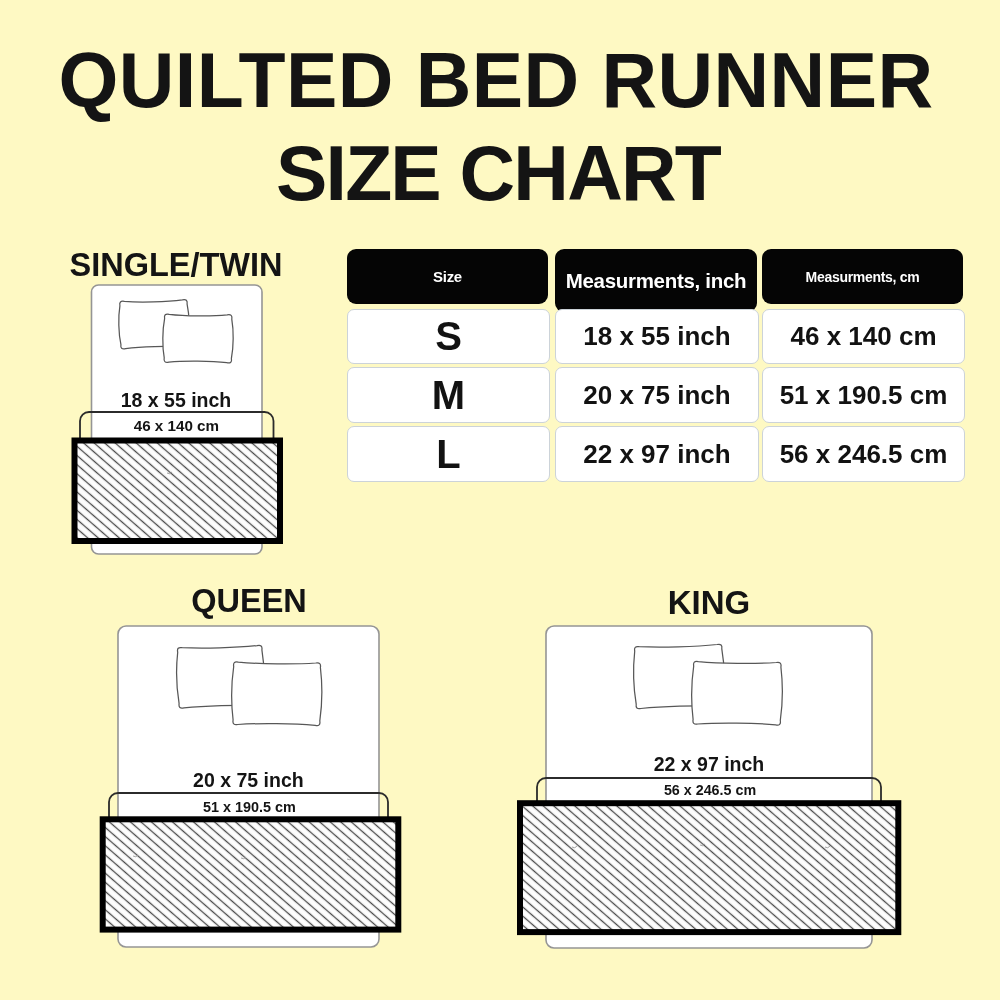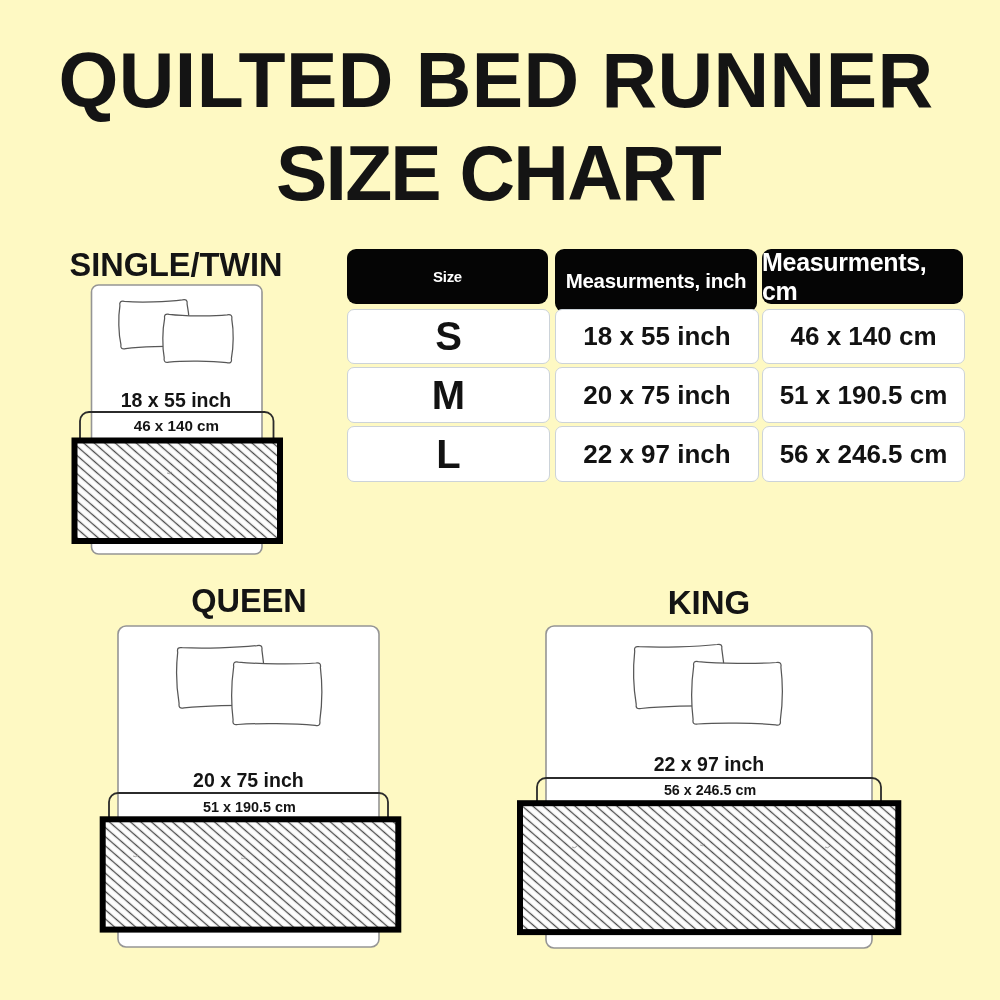--- a/index.html
+++ b/index.html
@@ -20,21 +20,21 @@
        transform:translateX(-4px);">QUILTED BED RUNNER</div>
 
   <div class="abs" style="left:0;top:125px;width:1000px;text-align:center;font-weight:bold;
        font-size:77px;color:#141414;letter-spacing:-1.8px;line-height:96px;
        transform:translateX(-2px);">SIZE CHART</div>
 
   <div class="hdrcell" style="left:347px;top:249px;width:201px;height:55px;font-size:15px;letter-spacing:-0.3px;">Size</div>
 
   <div class="hdrcell" style="left:555px;top:249px;width:202px;height:63px;font-size:20.5px;letter-spacing:-0.3px;">Measurments, inch</div>
 
-  <div class="hdrcell" style="left:762px;top:249px;width:201px;height:55px;font-size:25px;letter-spacing:-0.3px;">Measurments, cm</div>
+  <div class="hdrcell" style="left:762px;top:249px;width:201px;height:55px;font-size:14px;letter-spacing:-0.3px;">Measurments, cm</div>
 
   <div class="bodycell" style="left:347px;top:309px;width:201px;height:53px;font-size:40px;">S</div>
 
   <div class="bodycell" style="left:555px;top:309px;width:202px;height:53px;font-size:26px;">18 x 55 inch</div>
 
   <div class="bodycell" style="left:762px;top:309px;width:201px;height:53px;font-size:26px;">46 x 140 cm</div>
 
   <div class="bodycell" style="left:347px;top:367px;width:201px;height:54px;font-size:40px;">M</div>
 
   <div class="bodycell" style="left:555px;top:367px;width:202px;height:54px;font-size:26px;">20 x 75 inch</div>

